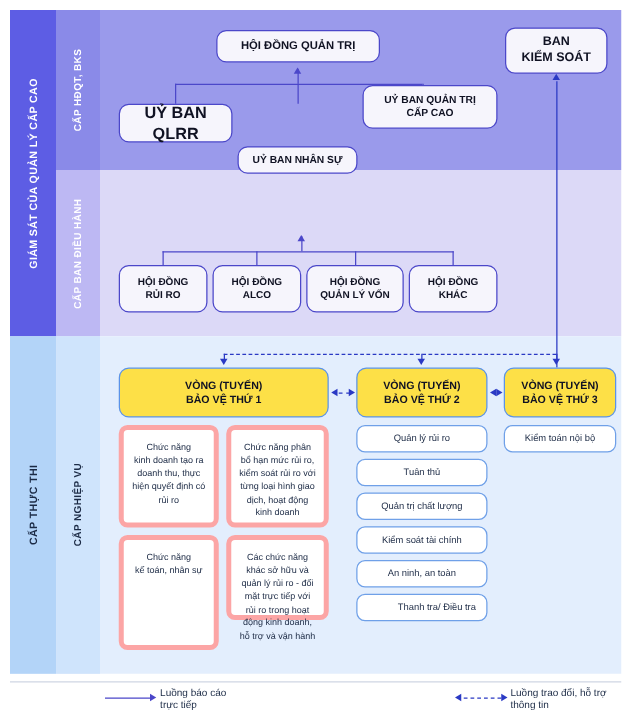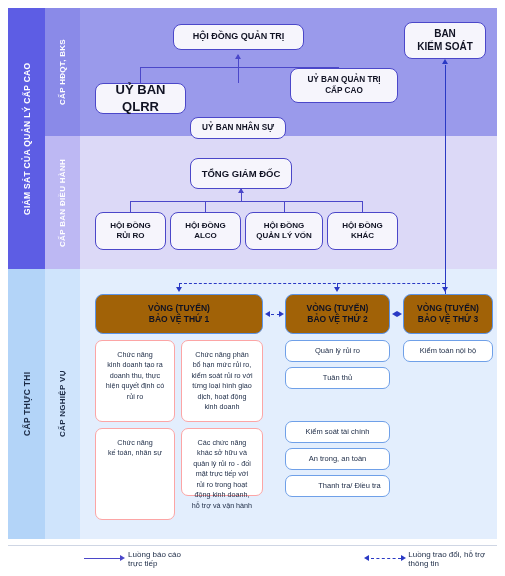--- a/index.html
+++ b/index.html
@@ -53,42 +53,42 @@
     border-radius: 8px;
     display: flex; align-items: center; justify-content: center;
     text-align: center;
     color: #101223;
     font-weight: bold;
     line-height: 1.25;
     padding: 2px 3px;
     white-space: pre-line;
   }
   .node.blue {
-    background: #a16207;
+    background: #fde047;
     border: 1.2px solid #5b93e8;
     color: #101223;
   }
   .chip {
     position: absolute;
     background: #ffffff;
     border: 1px solid #6fa0e8;
     border-radius: 7px;
     display: flex; align-items: center; justify-content: center;
     text-align: center;
     color: #22304a;
     font-weight: normal;
     font-size: 7.5px;
     line-height: 1.3;
     padding: 2px 3px;
     white-space: pre-line;
   }
   .detail {
     position: absolute;
     background: #ffffff;
-    border: 1px solid #fca5a5;
+    border: 4px solid #fca5a5;
     border-radius: 7px;
     display: flex; align-items: flex-start; justify-content: center;
     text-align: center;
     color: #22304a;
     font-size: 7.2px;
     line-height: 1.45;
     padding: 9px 6px;
     white-space: pre-line;
   }
 
@@ -233,21 +233,20 @@
 CẤP CAO</div>
 
   <div class="ln ln-v" style="left:241px; top:189px; height:12px;"></div>
   <div class="arrow-up" style="left:237.5px; top:188px;"></div>
   <div class="ln ln-h" style="left:130px; top:201px; width:233px;"></div>
   <div class="ln ln-v" style="left:130px; top:201px; height:11px;"></div>
   <div class="ln ln-v" style="left:205px; top:201px; height:11px;"></div>
   <div class="ln ln-v" style="left:284px; top:201px; height:11px;"></div>
   <div class="ln ln-v" style="left:362px; top:201px; height:11px;"></div>
 
-  <div class="node" id="n-tgd">TỔNG GIÁM ĐỐC</div>
   <div class="node" id="n-hdrr">HỘI ĐỒNG
 RỦI RO</div>
   <div class="node" id="n-hdalco">HỘI ĐỒNG
 ALCO</div>
   <div class="node" id="n-hdqlv">HỘI ĐỒNG
 QUẢN LÝ VỐN</div>
   <div class="node" id="n-hdkhac">HỘI ĐỒNG
 KHÁC</div>
 
   <div class="dash-h" style="left:179px; top:283px; width:266px;"></div>
@@ -289,22 +288,23 @@
   <div class="detail" id="d-1d">Các chức năng
 khác sở hữu và
 quản lý rủi ro - đối
 mặt trực tiếp với
 rủi ro trong hoạt
 động kinh doanh,
 hỗ trợ và vận hành</div>
 
   <div class="chip chip-l2" id="c-2a">Quản lý rủi ro</div>
   <div class="chip chip-l2" id="c-2b">Tuân thủ</div>
+  <div class="chip chip-l2" id="c-2c">Quản trị chất lượng</div>
   <div class="chip chip-l2" id="c-2d">Kiểm soát tài chính</div>
-  <div class="chip chip-l2" id="c-2e">An trong, an toàn</div>
+  <div class="chip chip-l2" id="c-2e">An ninh, an toàn</div>
   <div class="chip chip-l2" id="c-2f">Thanh tra/ Điều tra</div>
 
   <div class="chip" id="c-3a">Kiểm toán nội bộ</div>
 
   <div id="legend">
     <div class="legend-item" id="legend-item-direct">
       <span class="legend-solid">
         <span class="arrow-right" style="position:absolute; left:36px; top:0px; border-left-color:#4b47c9;"></span>
       </span>
       <span class="legend-text">Luồng báo cáo trực tiếp</span>

